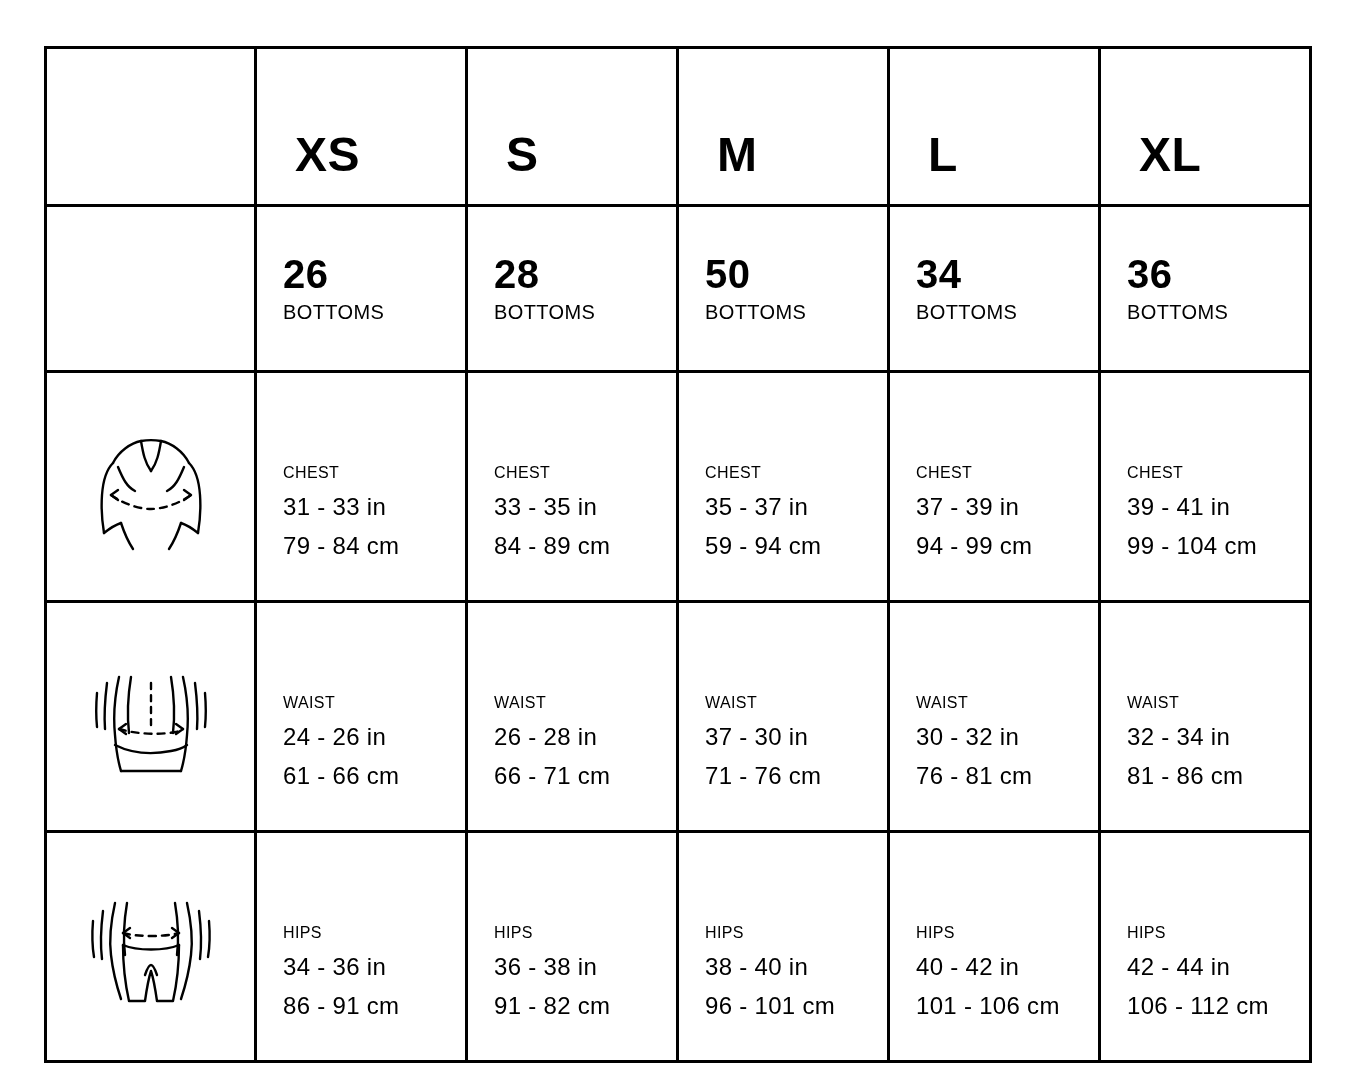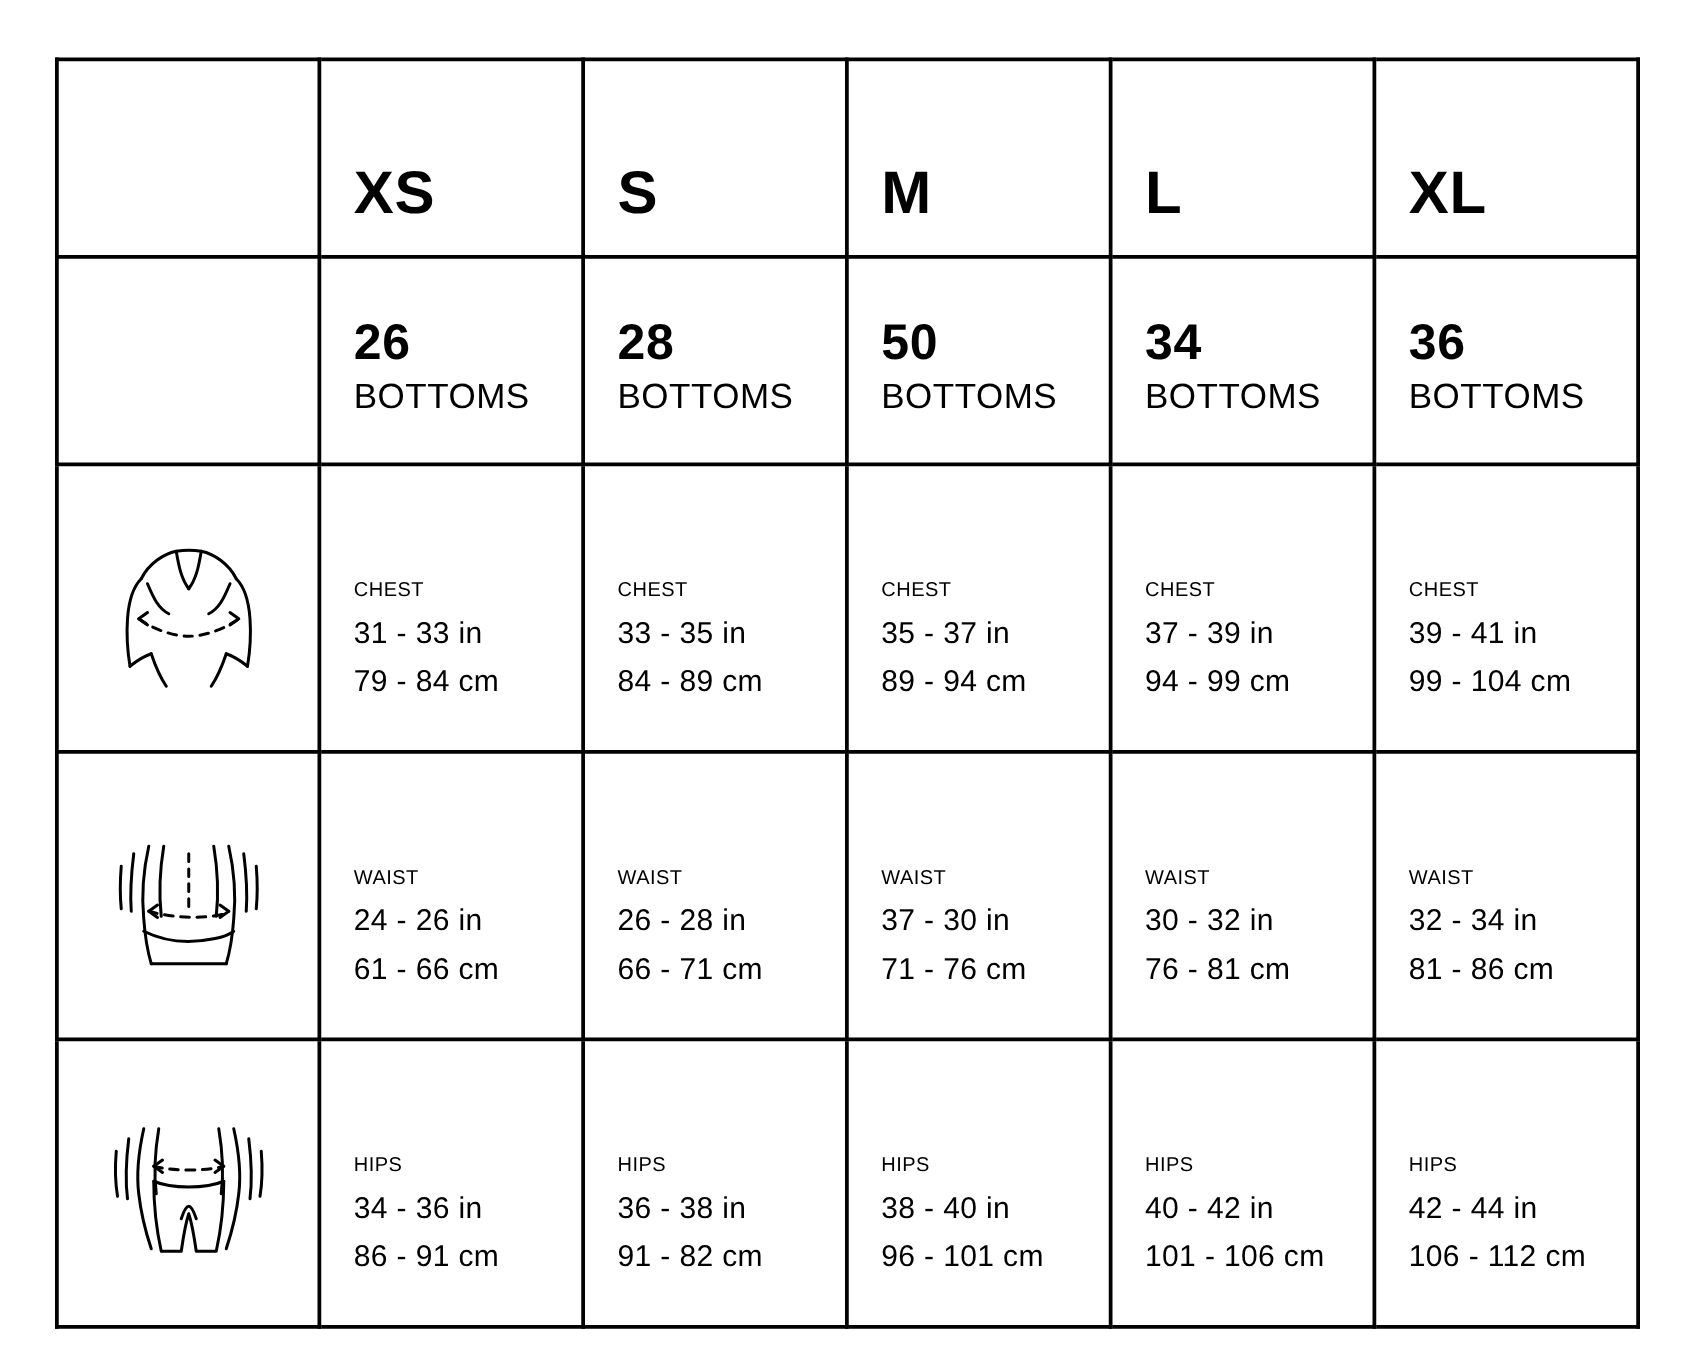--- a/index.html
+++ b/index.html
@@ -34,37 +34,37 @@
   }
   col.icon-col { width: 210px; }
   col.size-col { width: 211px; }
 
   
   tr.header-row td { height: 155px; }
   .size-letter {
     font-size: 48px;
     font-weight: bold;
     letter-spacing: 0.5px;
-    padding: 82px 0 0 26px;
+    padding: 82px 0 0 38px;
     line-height: 1;
   }
 
   
   tr.bottoms-row td { height: 163px; }
   .bottoms-cell {
     padding: 46px 1px 0 26px;
   }
   .bottoms-number {
     font-size: 40px;
     font-weight: bold;
     line-height: 1.05;
     letter-spacing: 0.5px;
   }
   .bottoms-label {
-    font-size: 28px;
+    font-size: 20px;
     font-weight: normal;
     letter-spacing: 0.4px;
     margin-top: 6px;
   }
 
   
   tr.meas-row td { height: 227px; }
   .meas-cell {
     padding: 90px 0 0 26px;
   }
@@ -196,21 +196,21 @@
           <div class="meas-cell">
             <div class="meas-label">CHEST</div>
             <div class="meas-in">33 - 35 in</div>
             <div class="meas-cm">84 - 89 cm</div>
           </div>
         </td>
         <td>
           <div class="meas-cell">
             <div class="meas-label">CHEST</div>
             <div class="meas-in">35 - 37 in</div>
-            <div class="meas-cm">89 - 94 cm</div>
+            <div class="meas-cm">59 - 94 cm</div>
           </div>
         </td>
         <td>
           <div class="meas-cell">
             <div class="meas-label">CHEST</div>
             <div class="meas-in">37 - 39 in</div>
             <div class="meas-cm">94 - 99 cm</div>
           </div>
         </td>
         <td>

